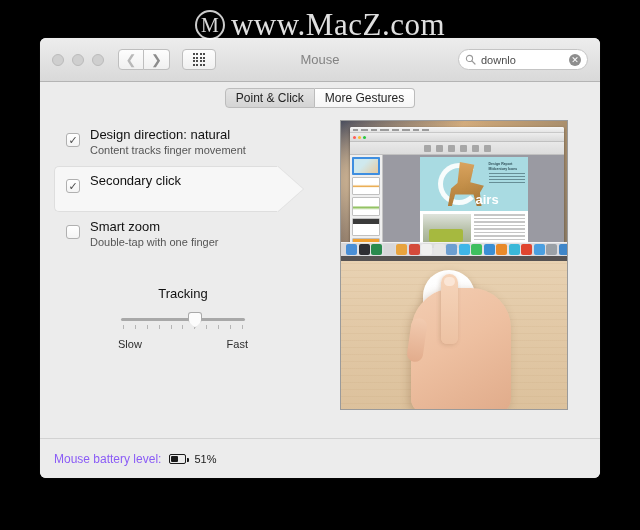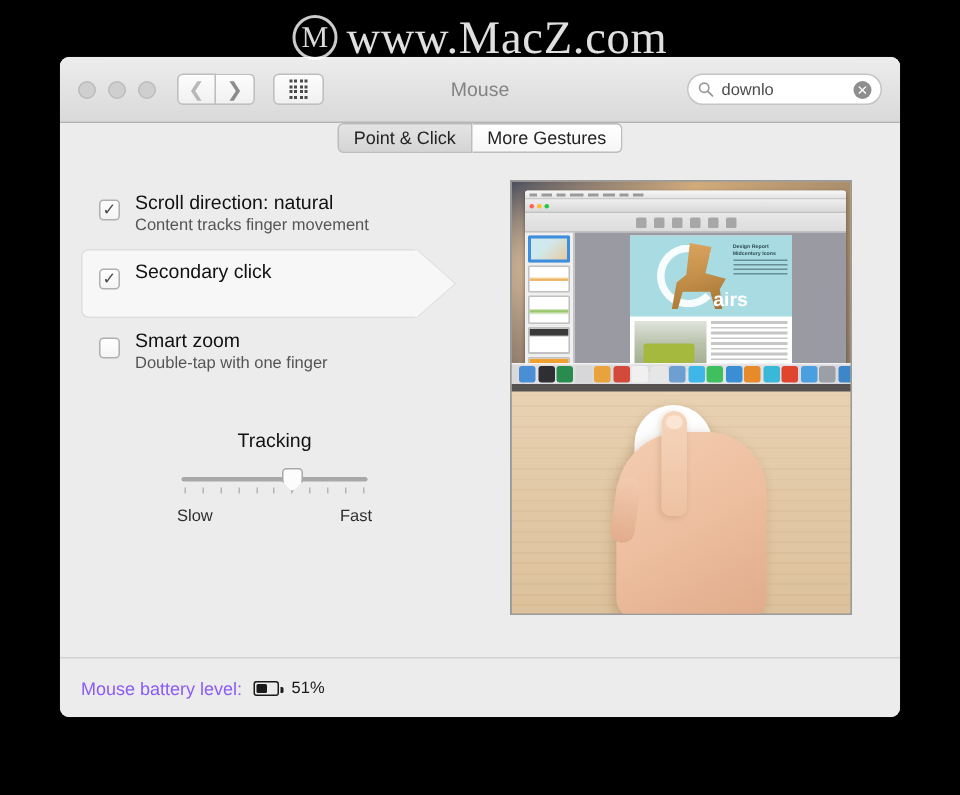--- a/index.html
+++ b/index.html
@@ -150,21 +150,21 @@
     text-align: center;
     flex: none;
     font-family: "Liberation Sans", sans-serif;
   }
 
   
   #tabrow {
     flex: none;
     height: 32px;
     display: flex;
-    align-items: flex-start;
+    align-items: center;
     justify-content: center;
     background: #ececec;
   }
   .tabs { display: flex; }
   .tab {
     height: 20px;
     padding: 0 10px;
     font-size: 12px;
     color: #242424;
     display: flex; align-items: center;
@@ -652,21 +652,21 @@
     </div>
   </div>
 
   <div id="body-area">
 
     <div id="left-pane">
 
       <div class="option-row">
         <div class="checkbox">✓</div>
         <div class="opt-text">
-          <div class="opt-title">Scroll direction: natural</div>
+          <div class="opt-title">Design direction: natural</div>
           <div class="opt-sub">
             <span>Content tracks finger movement</span>
           </div>
         </div>
       </div>
 
       <div class="option-row">
         <div class="hl">
           <div class="body"></div>
           <div class="point"></div>

